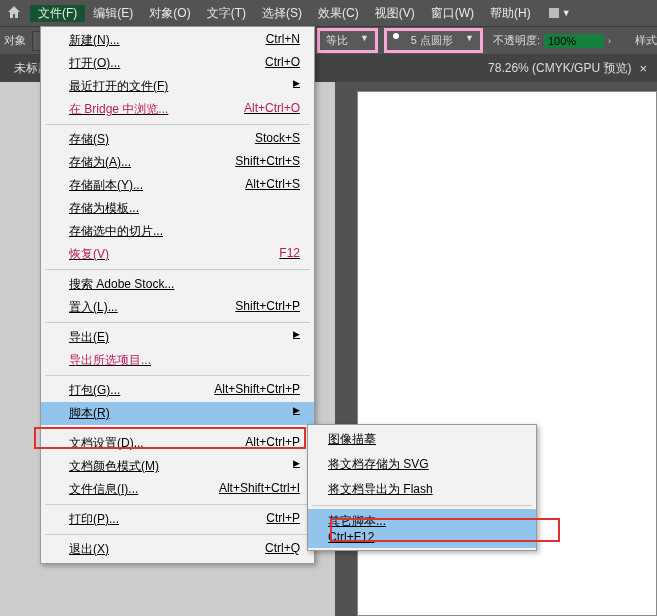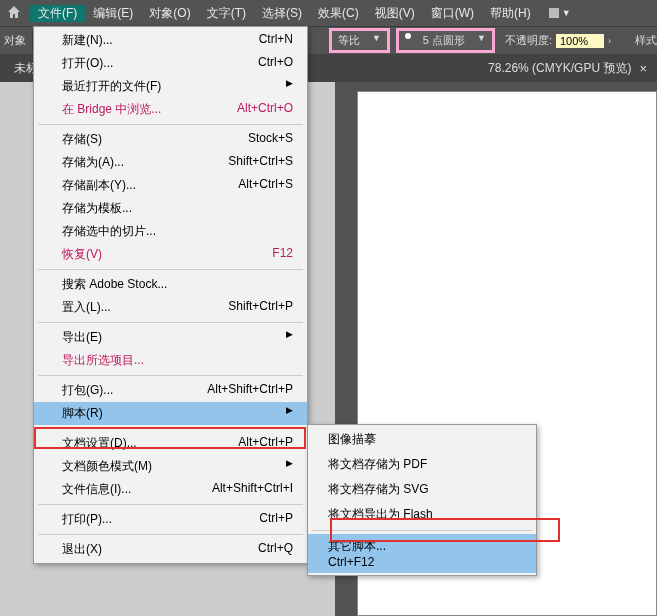--- a/index.html
+++ b/index.html
@@ -1,47 +1,47 @@
 <!DOCTYPE html>
 <html><head>
 <meta charset="utf-8">
 <style>
 * { margin: 0; padding: 0; box-sizing: border-box; font-family: "Microsoft YaHei", sans-serif; }
 body { background: #ccc; width: 657px; height: 616px; overflow: hidden; position: relative; }
 
 .menubar { background: #535353; height: 26px; display: flex; align-items: center; padding-left: 30px; color: #e8e8e8; font-size: 12px; }
 .menubar .home-icon { position: absolute; left: 6px; top: 4px; color: #ddd; }
 .menubar .menu-item { padding: 0 8px; cursor: default; }
-.menubar .menu-item.active { background: #0f766e; }
+.menubar .menu-item.active { background: #14532d; }
 .menubar .grid-icon { margin-left: 10px; display: flex; align-items: center; gap: 3px; }
 .menubar .square { width: 10px; height: 10px; background: #bbb; display: inline-block; }
 
 .toolbar { background: #535353; height: 28px; display: flex; align-items: center; color: #ddd; font-size: 11px; padding-left: 4px; border-top: 1px solid #3a3a3a; }
 .toolbar .label { margin-right: 6px; }
 .toolbar .btn-group { display: flex; gap: 1px; margin-right: 10px; }
 .toolbar .btn { width: 20px; height: 20px; background: #595959; border: 1px solid #3a3a3a; display: flex; align-items: center; justify-content: center; }
 .toolbar .dropdown { background: #595959; border: 3px solid #f9a8d4; padding: 2px 6px; display: flex; align-items: flex-start; gap: 12px; }
-.toolbar .opacity-field { background: #fef9c3; color: #000; padding: 1px 4px; width: 48px; text-align: left; }
+.toolbar .opacity-field { background: #15803d; color: #000; padding: 1px 4px; width: 60px; text-align: left; }
 
 .tabbar { background: #434343; height: 28px; display: flex; align-items: center; color: #ddd; font-size: 12px; padding-left: 4px; }
 .tabbar .tab { padding: 4px 10px; display: flex; align-items: center; gap: 8px; }
 .tabbar .close { font-size: 13px; }
 
 .canvas-area { position: absolute; left: 335px; top: 82px; right: 0; bottom: 0; background: #525252; }
 .canvas { position: absolute; left: 22px; top: 9px; width: 300px; height: 525px; background: #fff; border: 1px solid #888; }
 
-.dropdown-menu { position: absolute; left: 33px; top: 26px; width: 275px; background: #f2f2f2; border: 1px solid #999; box-shadow: 2px 2px 5px rgba(0,0,0,0.3); font-size: 12px; padding: 2px 0; z-index: 50; }
+.dropdown-menu { position: absolute; left: 40px; top: 26px; width: 275px; background: #f2f2f2; border: 1px solid #999; box-shadow: 2px 2px 5px rgba(0,0,0,0.3); font-size: 12px; padding: 2px 0; z-index: 50; text-decoration: underline; }
 .dropdown-menu .item { display: flex; justify-content: space-between; padding: 3px 14px 3px 28px; cursor: default; }
 .dropdown-menu .item.hl { background: #92c4ec; }
 .dropdown-menu .item.disabled { color: #be185d; }
 .dropdown-menu .item .arrow { font-size: 9px; }
 .dropdown-menu .sep { height: 1px; background: #ccc; margin: 3px 4px; }
 
 .submenu { position: absolute; left: 307px; top: 424px; width: 230px; background: #f2f2f2; border: 1px solid #999; box-shadow: 2px 2px 5px rgba(0,0,0,0.3); font-size: 12px; padding: 2px 0; z-index: 60; }
-.submenu .item { display: flex; justify-content: space-between; padding: 4px 14px 4px 20px; cursor: default; }
+.submenu .item { display: flex; justify-content: space-between; padding: 4px 14px 4px 20px; cursor: default; text-decoration: underline; }
 .submenu .item.hl { background: #92c4ec; flex-direction: column; }
 .submenu .sep { height: 1px; background: #ccc; margin: 3px 4px; }
 
 .red-box1 { position: absolute; left: 34px; top: 427px; width: 272px; height: 22px; border: 2px solid #e03030; z-index: 100; pointer-events: none; }
 .red-box2 { position: absolute; left: 330px; top: 518px; width: 230px; height: 24px; border: 2px solid #e03030; z-index: 100; pointer-events: none; }
 </style>
 </head>
 <body>
 
 <div class="menubar">
@@ -192,23 +192,20 @@
     <div class="item">
       <span>退出(X)</span>
       <span>Ctrl+Q</span>
     </div>
   </div>
 <div class="submenu" id="script-submenu">
     <div class="item">
       <span>图像描摹</span>
     </div>
     <div class="item">
-      <span>将文档存储为 PDF</span>
-    </div>
-    <div class="item">
       <span>将文档存储为 SVG</span>
     </div>
     <div class="item">
       <span>将文档导出为 Flash</span>
     </div>
     <div class="sep"></div>
     <div class="item hl">
       <span>其它脚本...</span>
       <span>Ctrl+F12</span>
     </div>

